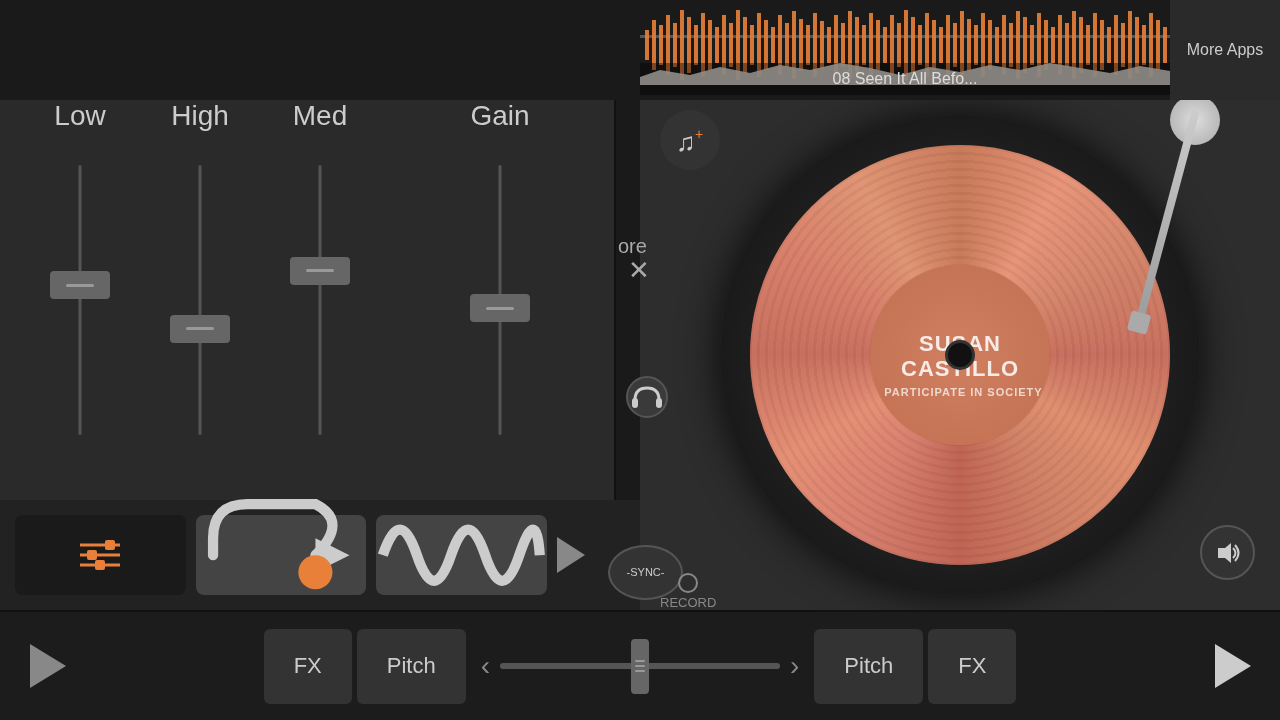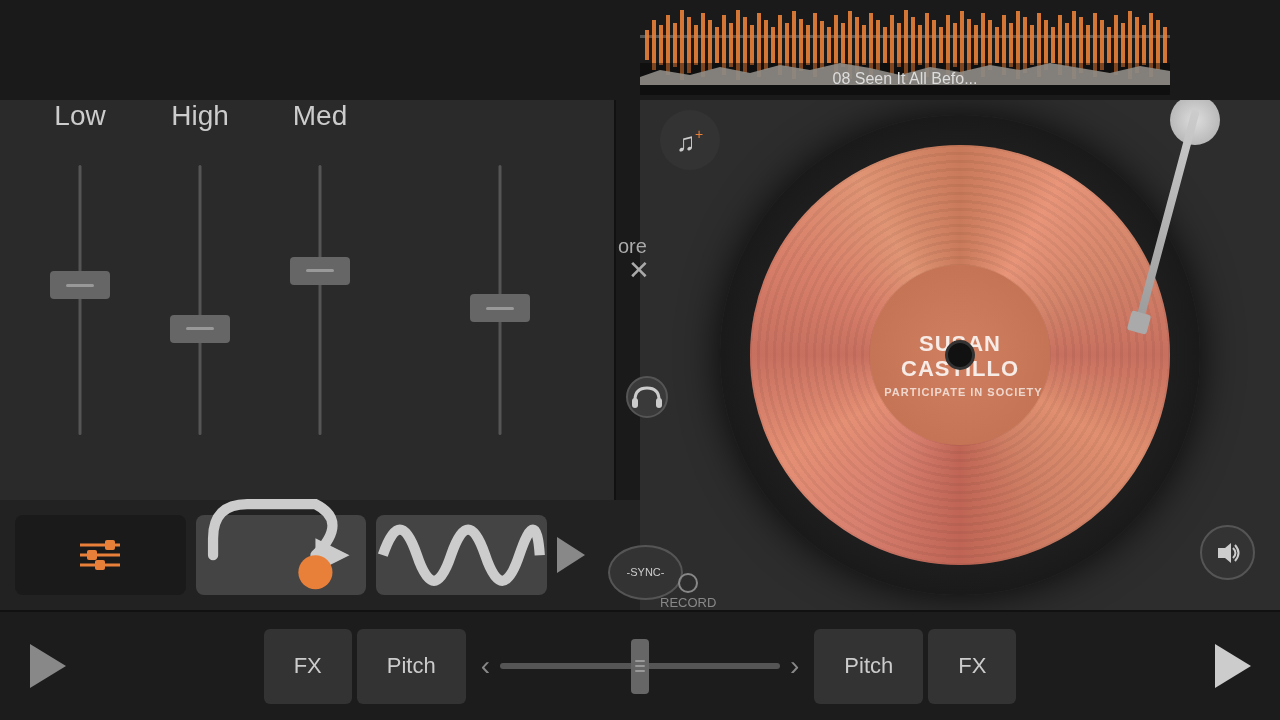--- a/index.html
+++ b/index.html
@@ -657,31 +657,34 @@
         <rect x="502" y="20" width="4" height="40"></rect>
         <rect x="509" y="8" width="4" height="64"></rect>
         <rect x="516" y="15" width="4" height="50"></rect>
         <rect x="523" y="22" width="4" height="36"></rect>
       </g>
 
       <polyline points="0,72 20,65 50,70 80,62 110,68 140,60 170,65 200,58 230,63 260,70 290,62 320,67 350,60 380,65 410,58 440,63 470,68 500,61 530,66 530,80 0,80" fill="rgba(240,235,225,0.9)"></polyline>
     </svg>
     <div class="track-label-overlay">08 Seen It All Befo...</div>
   </div>
+  <button class="more-apps-btn">More
+Apps</button>
 </div>
 
 <div class="left-panel">
 
   <button class="reset-btn" style="position:absolute; top:15px; left:20px;">Reset All FX</button>
 
   <div class="eq-section">
     <div class="eq-labels">
       <div class="eq-label">Low</div>
       <div class="eq-label">High</div>
       <div class="eq-label">Med</div>
+      <div class="eq-label gain">Gain</div>
     </div>
 
     <div class="eq-sliders">
 
       <div class="slider-container">
         <div class="slider-track"></div>
         <div class="slider-thumb" style="top: 40%;"></div>
       </div>
 
       <div class="slider-container">

